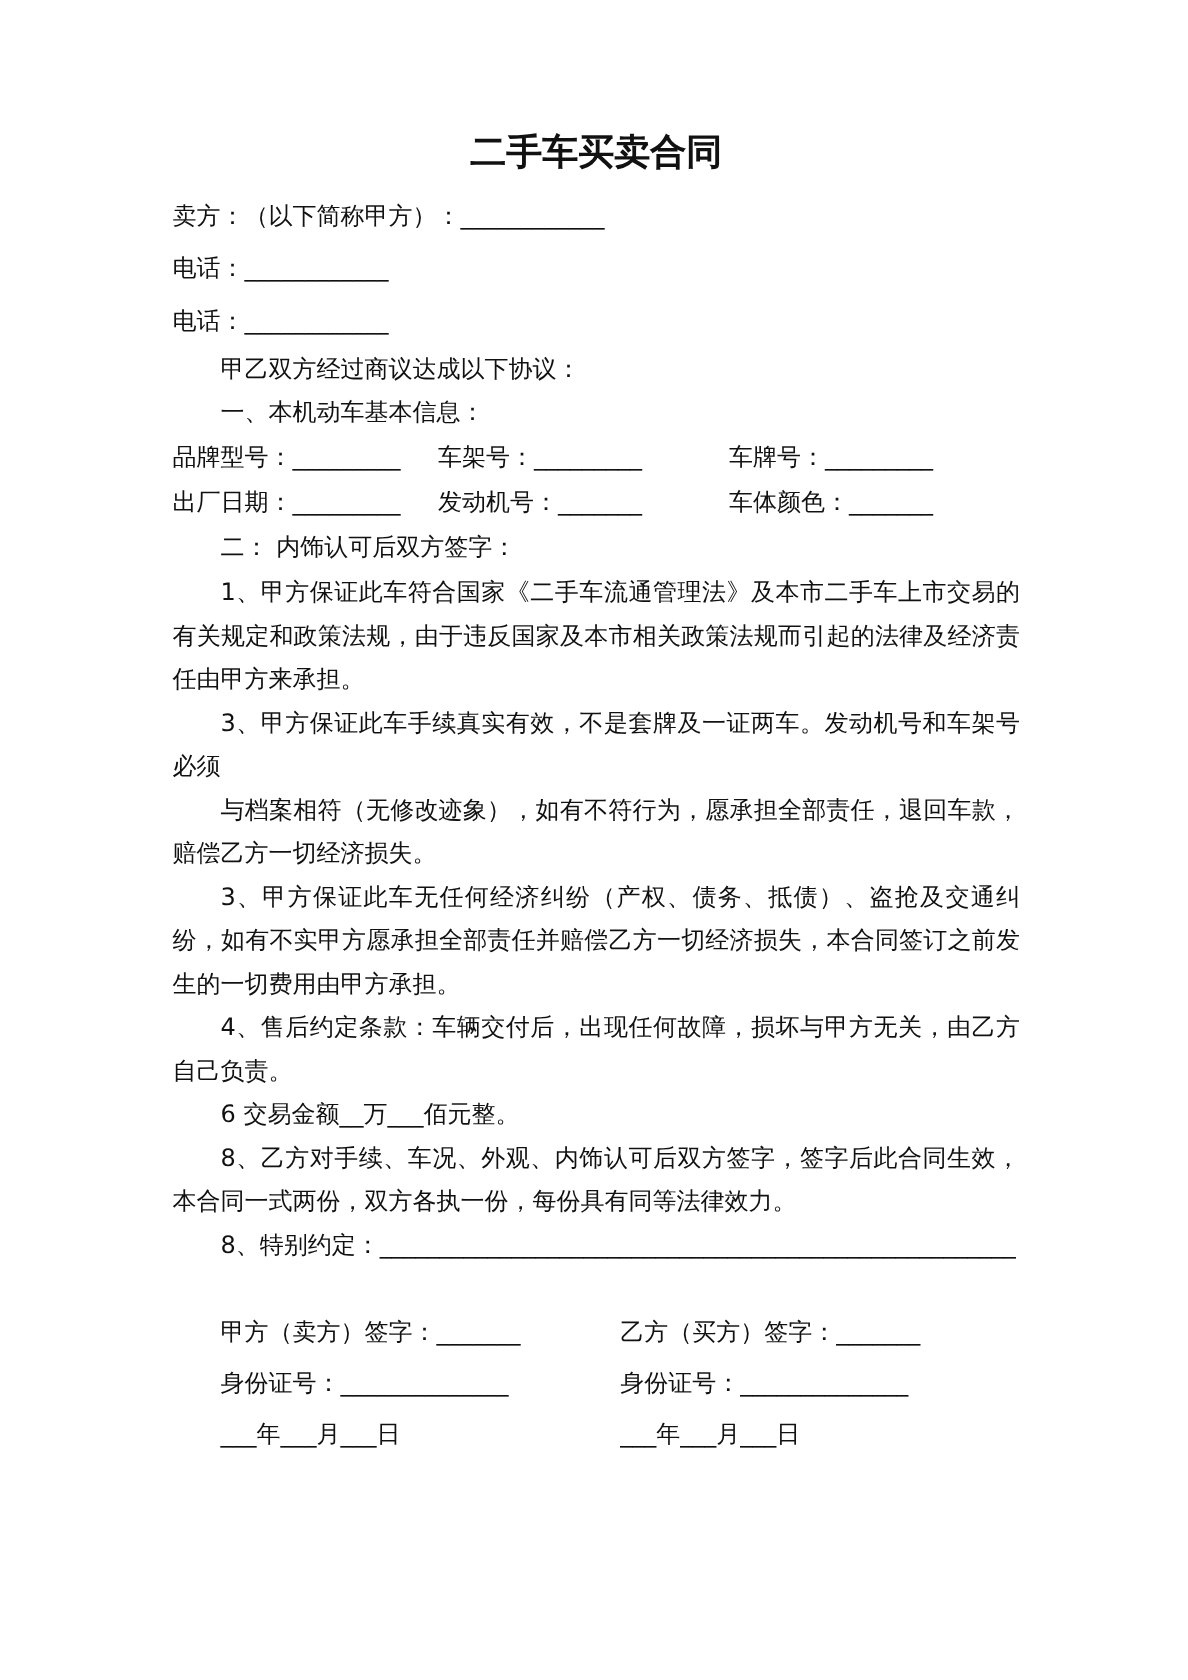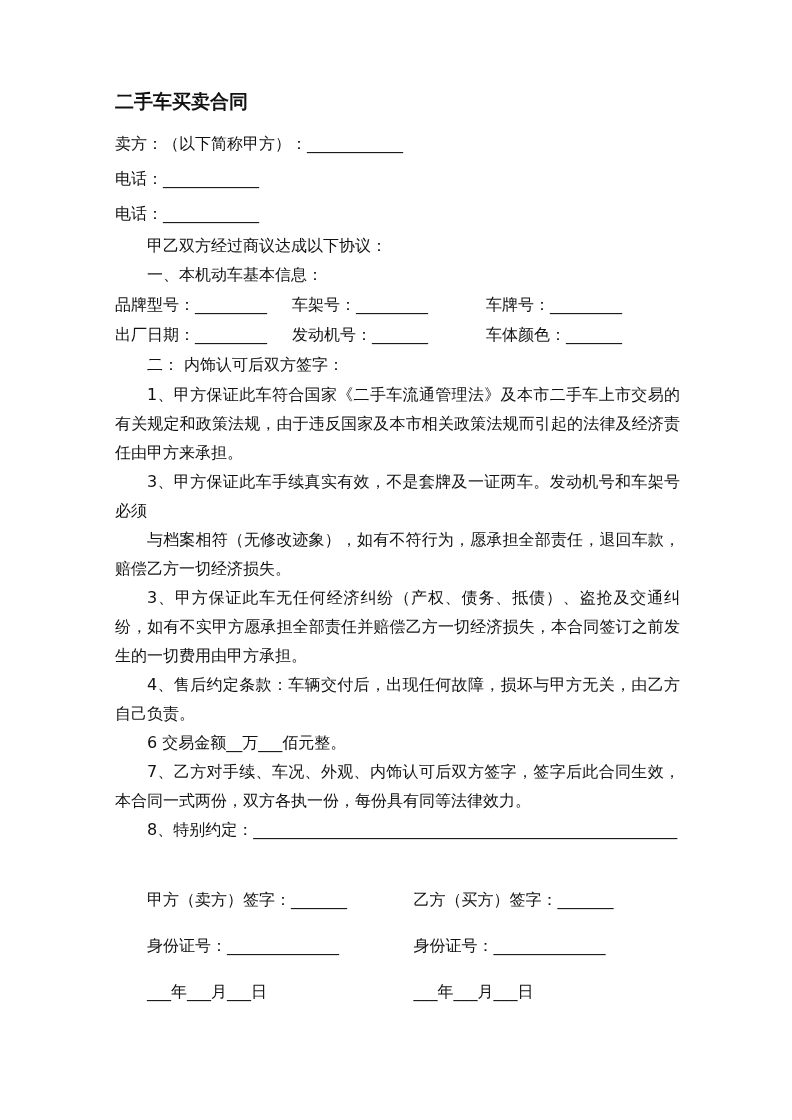--- a/index.html
+++ b/index.html
@@ -14,21 +14,22 @@
   }
   .content {
     position: absolute;
     left: 115px;
     right: 112px;
     top: 88px;
     font-size: 16px;
     line-height: 29px;
   }
   .doc-title {
-    font-size: 19px;
+    text-align: center;
+    font-size: 24px;
     font-weight: bold;
     line-height: 26px;
     margin: 0 0 12px 0;
   }
   .party-line {
     display: flex;
     line-height: 35px;
     white-space: nowrap;
     flex-direction: column;
   }
@@ -54,21 +55,21 @@
     text-indent: 32px;
     white-space: nowrap;
     overflow: hidden;
   }
   .signature-block {
     display: flex;
     margin-top: 27px;
     margin-left: 32px;
   }
   .sig-col { width: 270px; }
-  .sig-line { line-height: 34px; white-space: nowrap; margin-top: 12px; }
+  .sig-line { line-height: 34px; white-space: nowrap; }
   .blank { letter-spacing: 0; }
 </style>
 </head>
 <body>
 
 <div class="page">
   <div class="content">
 
     <h1 class="doc-title">二手车买卖合同</h1>
 
@@ -98,21 +99,21 @@
     </div>
 
     <p class="heading">二：  内饰认可后双方签字：</p>
 
     <p class="clause">1、甲方保证此车符合国家《二手车流通管理法》及本市二手车上市交易的有关规定和政策法规，由于违反国家及本市相关政策法规而引起的法律及经济责任由甲方来承担。</p>
     <p class="clause">3、甲方保证此车手续真实有效，不是套牌及一证两车。发动机号和车架号必须</p>
     <p class="clause">与档案相符（无修改迹象），如有不符行为，愿承担全部责任，退回车款，赔偿乙方一切经济损失。</p>
     <p class="clause">3、甲方保证此车无任何经济纠纷（产权、债务、抵债）、盗抢及交通纠纷，如有不实甲方愿承担全部责任并赔偿乙方一切经济损失，本合同签订之前发生的一切费用由甲方承担。</p>
     <p class="clause">4、售后约定条款：车辆交付后，出现任何故障，损坏与甲方无关，由乙方自己负责。</p>
     <p class="clause">6 交易金额__万___佰元整。</p>
-    <p class="clause">7、乙方对手续、车况、外观、内饰认可后双方签字，签字后此合同生效，本合同一式两份，双方各执一份，每份具有同等法律效力。</p>
+    <p class="clause">8、乙方对手续、车况、外观、内饰认可后双方签字，签字后此合同生效，本合同一式两份，双方各执一份，每份具有同等法律效力。</p>
 
     <p class="clause-blank-line"><span>8、特别约定：</span><span class="blank">_____________________________________________________</span></p>
 
     <div class="signature-block">
       <div class="sig-col">
         <div class="sig-line"><span>甲方（卖方）签字：</span><span class="blank">_______</span></div>
         <div class="sig-line"><span>身份证号：</span><span class="blank">______________</span></div>
         <div class="sig-line">___年___月___日</div>
       </div>
       <div class="sig-col">

